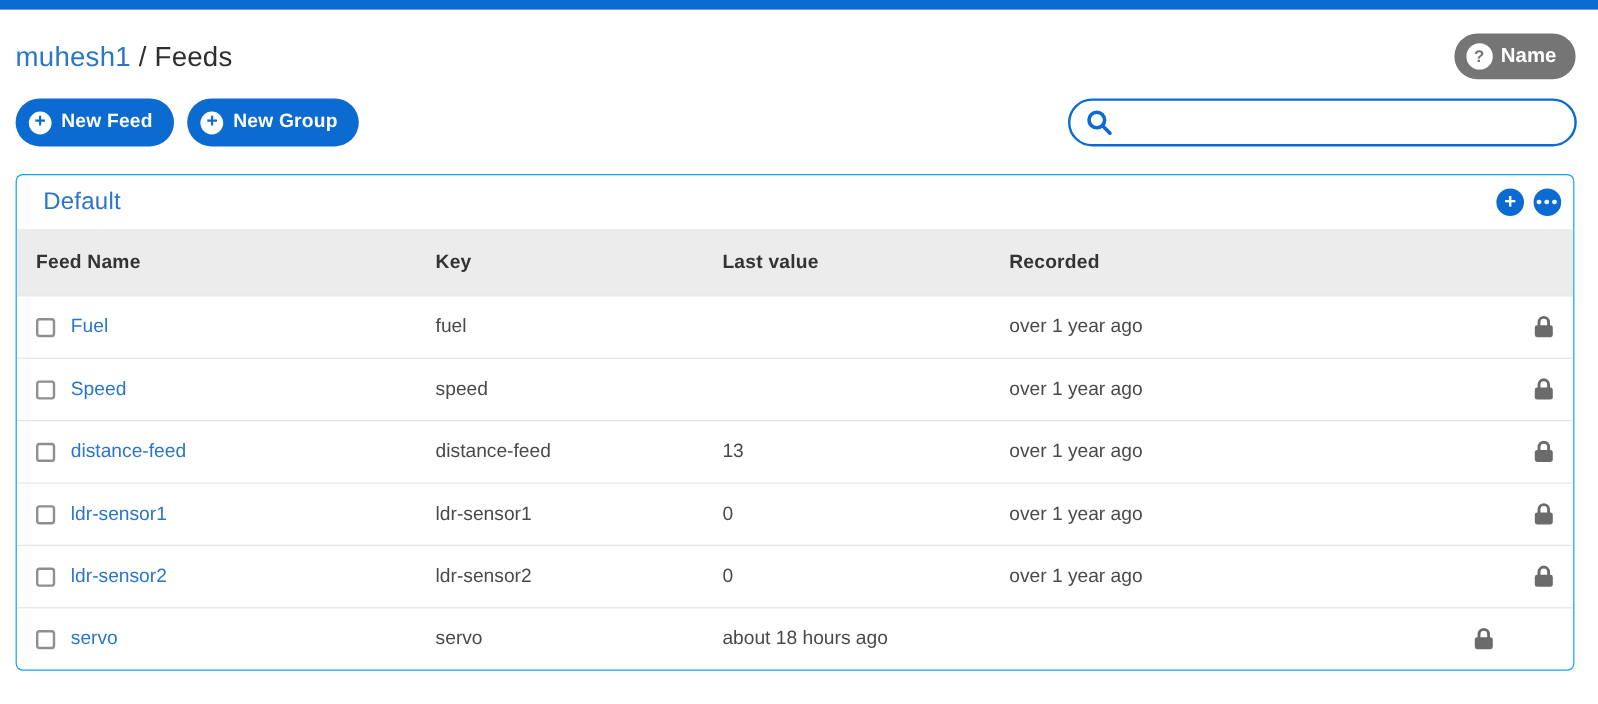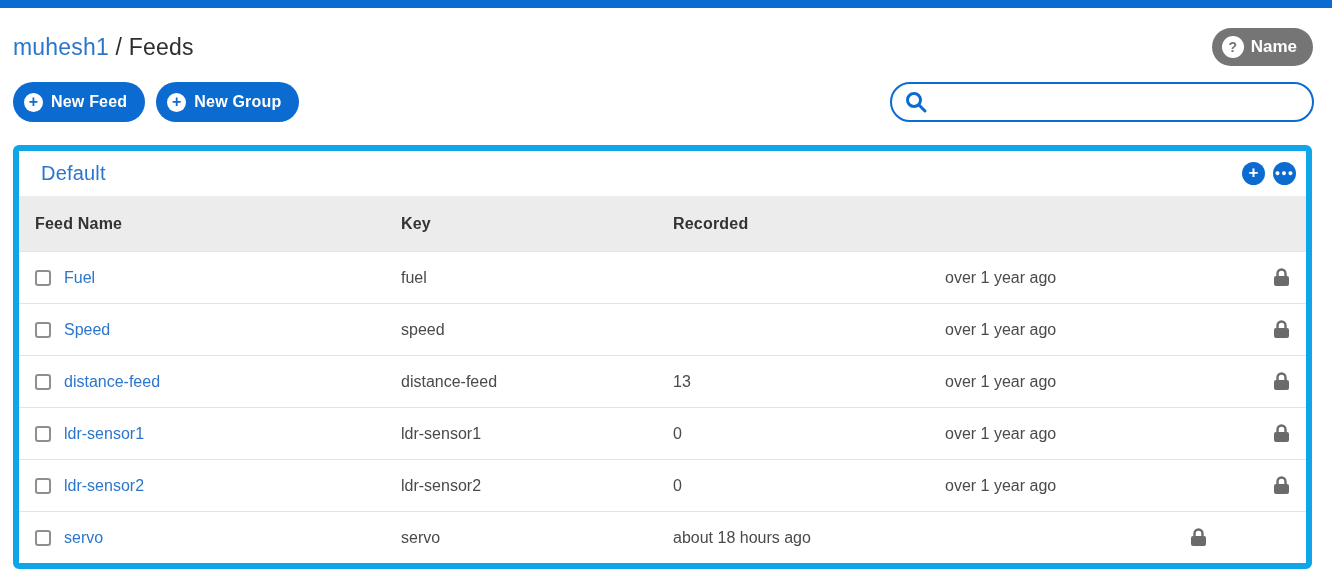--- a/index.html
+++ b/index.html
@@ -86,21 +86,21 @@
     color:var(--text-dark);
     outline:none;
   }
   .search-icon{
     position:absolute;left:14px;top:8px;
     width:24px;height:24px;pointer-events:none;
   }
   
   .card{
     margin:23px 20px 0 13px;
-    border:6px solid #0ea5e9;
+    border:1px solid #0ea5e9;
     border-radius:6px;
     overflow:hidden;
     background:#fff;
   }
   .card-header{
     display:flex;align-items:center;justify-content:space-between;
     height:45px;padding:0 10px 0 22px;
   }
   .group-title{
     color:var(--link);font-size:20px;text-decoration:none;cursor:pointer;
@@ -114,21 +114,20 @@
     font-family:inherit;cursor:pointer;padding:0;
   }
   .icon-btn.plus{font-size:17px;font-weight:bold;line-height:1;padding-bottom:2px;}
   .icon-btn.dots{font-size:9px;letter-spacing:1px;line-height:1;}
   
   .grid-row{
     display:grid;
     grid-template-columns:333px 239px 239px 1fr 50px;
     align-items:center;
     padding:0 16px;
-    gap:33px;
   }
   .thead{
     background:var(--thead-bg);
     height:55px;
     font-weight:bold;font-size:16px;color:#333;
     letter-spacing:.2px;
   }
   .trow{
     height:52px;
     border-top:1px solid var(--divider);
@@ -190,20 +189,21 @@
       </button>
       <button class="icon-btn dots">
         <span>●●●</span>
       </button>
     </div>
   </div>
 
   <div class="grid-row thead">
     <div>Feed Name</div>
     <div>Key</div>
+    <div>Last value</div>
     <div>Recorded</div>
     <div></div>
   </div>
 
   <div id="rows">
   <div class="grid-row trow">
     <div class="name-cell">
       <span class="checkbox"></span>
       <a class="feed-link">Fuel</a>
     </div>

